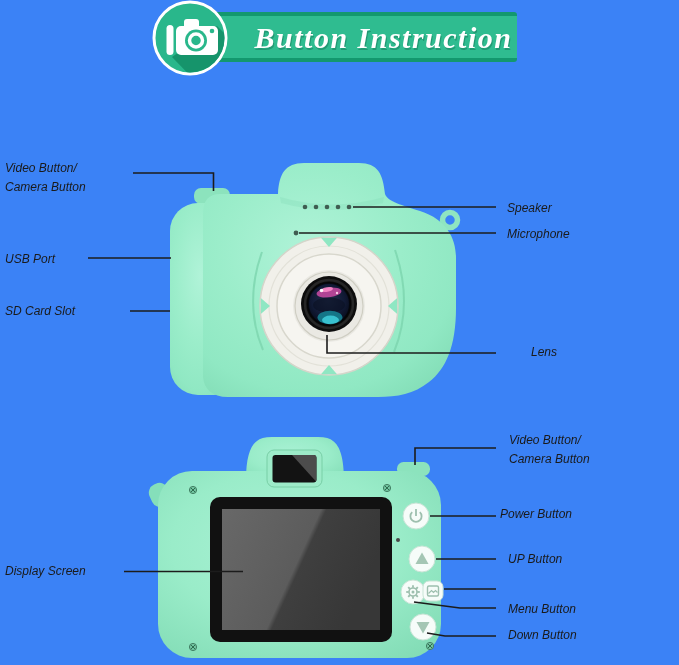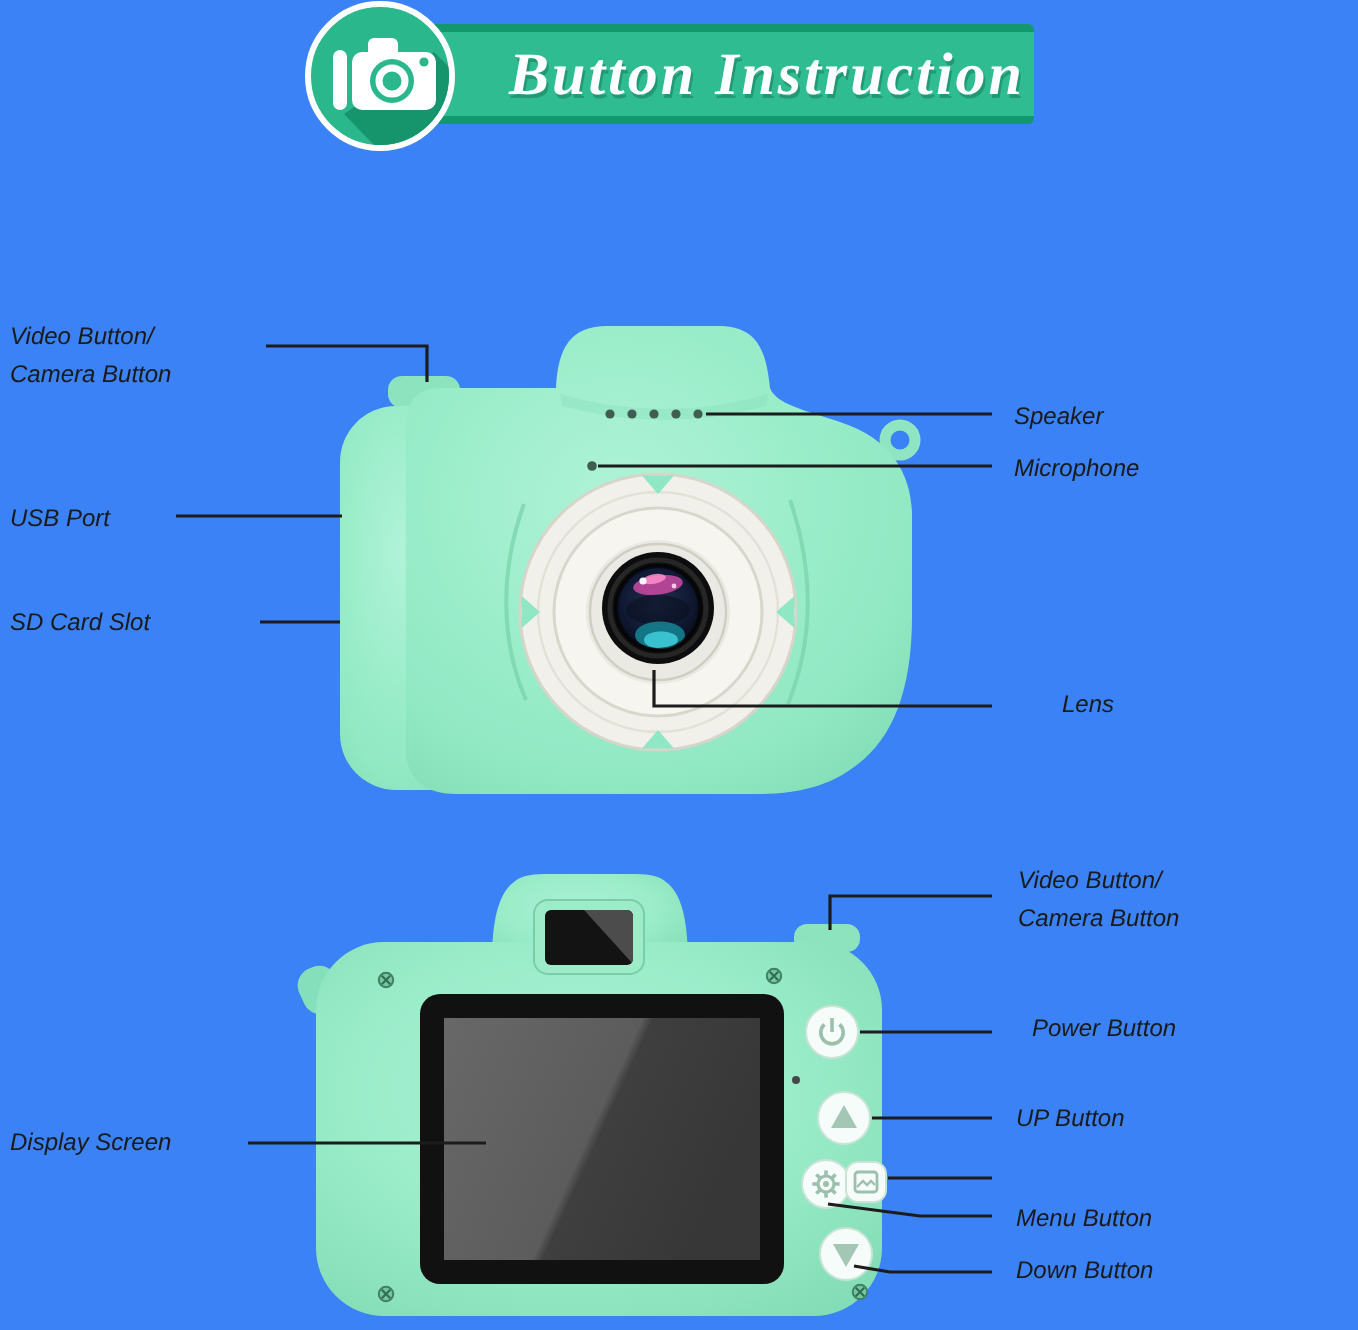--- a/index.html
+++ b/index.html
@@ -201,19 +201,19 @@
   <div class="lbl" style="left:5px;top:250px;text-align:center;">USB Port</div>
   <div class="lbl" style="left:5px;top:302px;">SD Card Slot</div>
   <div class="lbl" style="left:507px;top:199px;">Speaker</div>
   <div class="lbl" style="left:507px;top:225px;">Microphone</div>
   <div class="lbl" style="left:507px;top:343px;margin-left:24px;">Lens</div>
 
   <div class="lbl" style="left:509px;top:431px;">
     <div>Video Button/</div>
     <div>Camera Button</div>
   </div>
-  <div class="lbl" style="left:516px;top:505px;">Power Button</div>
+  <div class="lbl" style="left:500px;top:505px;">Power Button</div>
   <div class="lbl" style="left:508px;top:550px;">UP Button</div>
   <div class="lbl" style="left:508px;top:600px;">Menu Button</div>
   <div class="lbl" style="left:508px;top:626px;text-align:right;">Down Button</div>
   <div class="lbl" style="left:5px;top:562px;">Display Screen</div>
 
 </div>
 
 </body></html>

